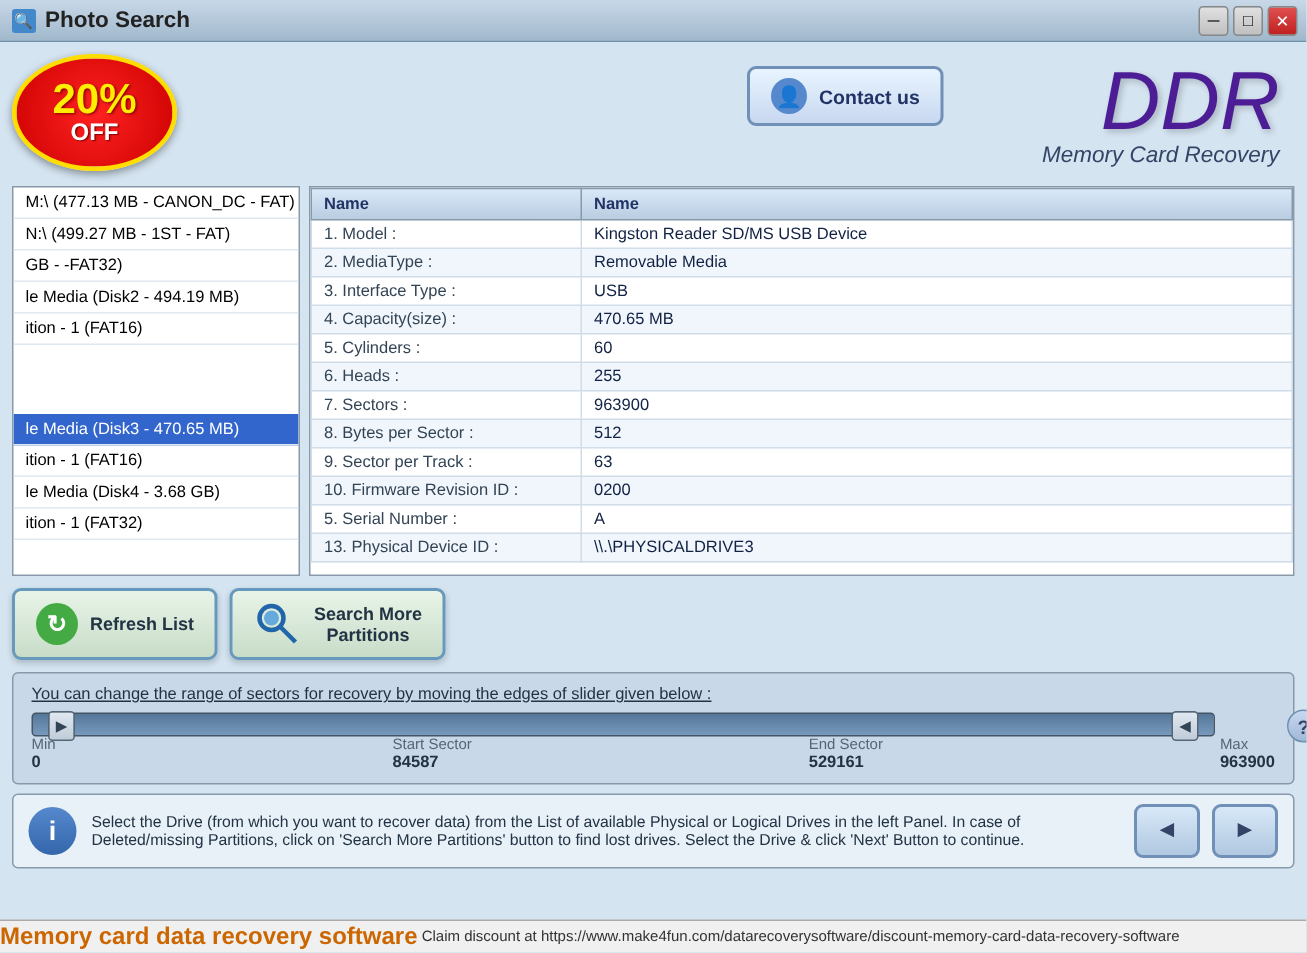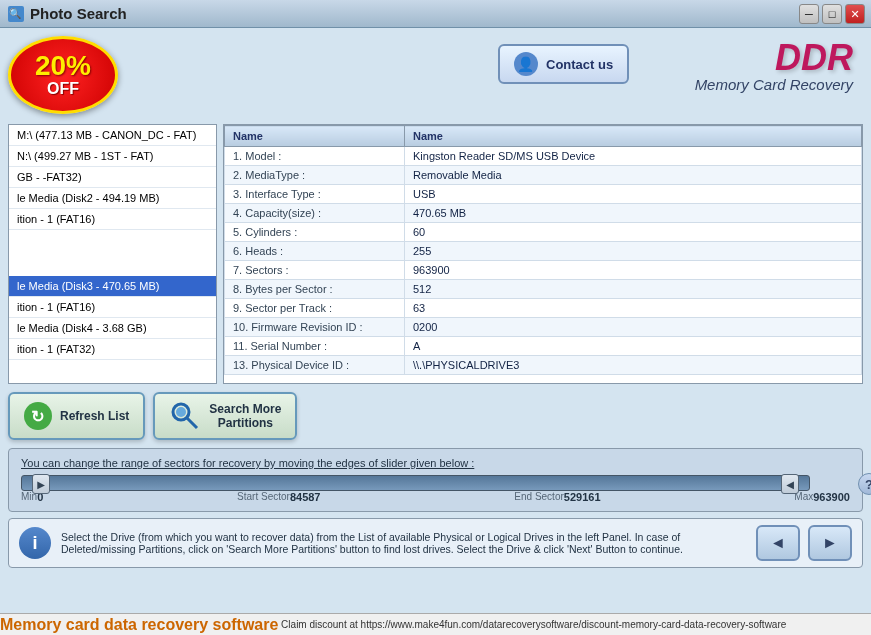--- a/index.html
+++ b/index.html
@@ -130,44 +130,44 @@
     }
 
     
     .ddr-brand {
       position: absolute;
       right: 10px;
       top: 4px;
       text-align: right;
     }
     .ddr-title {
-      font-size: 36px;
-      font-weight: bold;
-      color: #be185d;
+      font-size: 55px;
+      font-weight: normal;
+      color: #4c1d95;
       font-style: italic;
       line-height: 1;
       text-shadow: 2px 2px 4px rgba(0,0,0,0.2);
     }
     .ddr-subtitle {
       font-size: 15px;
       color: #334466;
       font-style: italic;
       text-align: center;
     }
 
     
     .content-area {
       display: flex;
       gap: 6px;
       height: 260px;
     }
 
     
     .partition-panel {
-      width: 209px;
+      width: 192px;
       flex-shrink: 0;
       background: white;
       border: 1px solid #8899aa;
       overflow-y: auto;
       position: relative;
     }
     .partition-item {
       padding: 4px 8px;
       font-size: 11px;
       cursor: pointer;
@@ -307,21 +307,21 @@
       cursor: pointer;
     }
     .slider-values {
       display: flex;
       justify-content: space-between;
       font-size: 11px;
       color: #334455;
     }
     .slider-value-group {
       display: flex;
-      flex-direction: row;
+      flex-direction: column;
       align-items: flex-start;
     }
     .slider-value-label {
       font-size: 10px;
       color: #556677;
     }
     .slider-value-num {
       font-size: 11px;
       color: #223344;
       font-weight: bold;
@@ -478,21 +478,21 @@
             </tr>
             <tr>
               <td class="prop-name">9. Sector per Track :</td>
               <td class="prop-value">63</td>
             </tr>
             <tr>
               <td class="prop-name">10. Firmware Revision ID :</td>
               <td class="prop-value">0200</td>
             </tr>
             <tr>
-              <td class="prop-name">11. Serial Number :</td>
+              <td class="prop-name">5. Serial Number :</td>
               <td class="prop-value">A</td>
             </tr>
             <tr>
               <td class="prop-name">13. Physical Device ID :</td>
               <td class="prop-value">\\.\PHYSICALDRIVE3</td>
             </tr>
           </tbody>
       </table>
     </div>
   </div>

